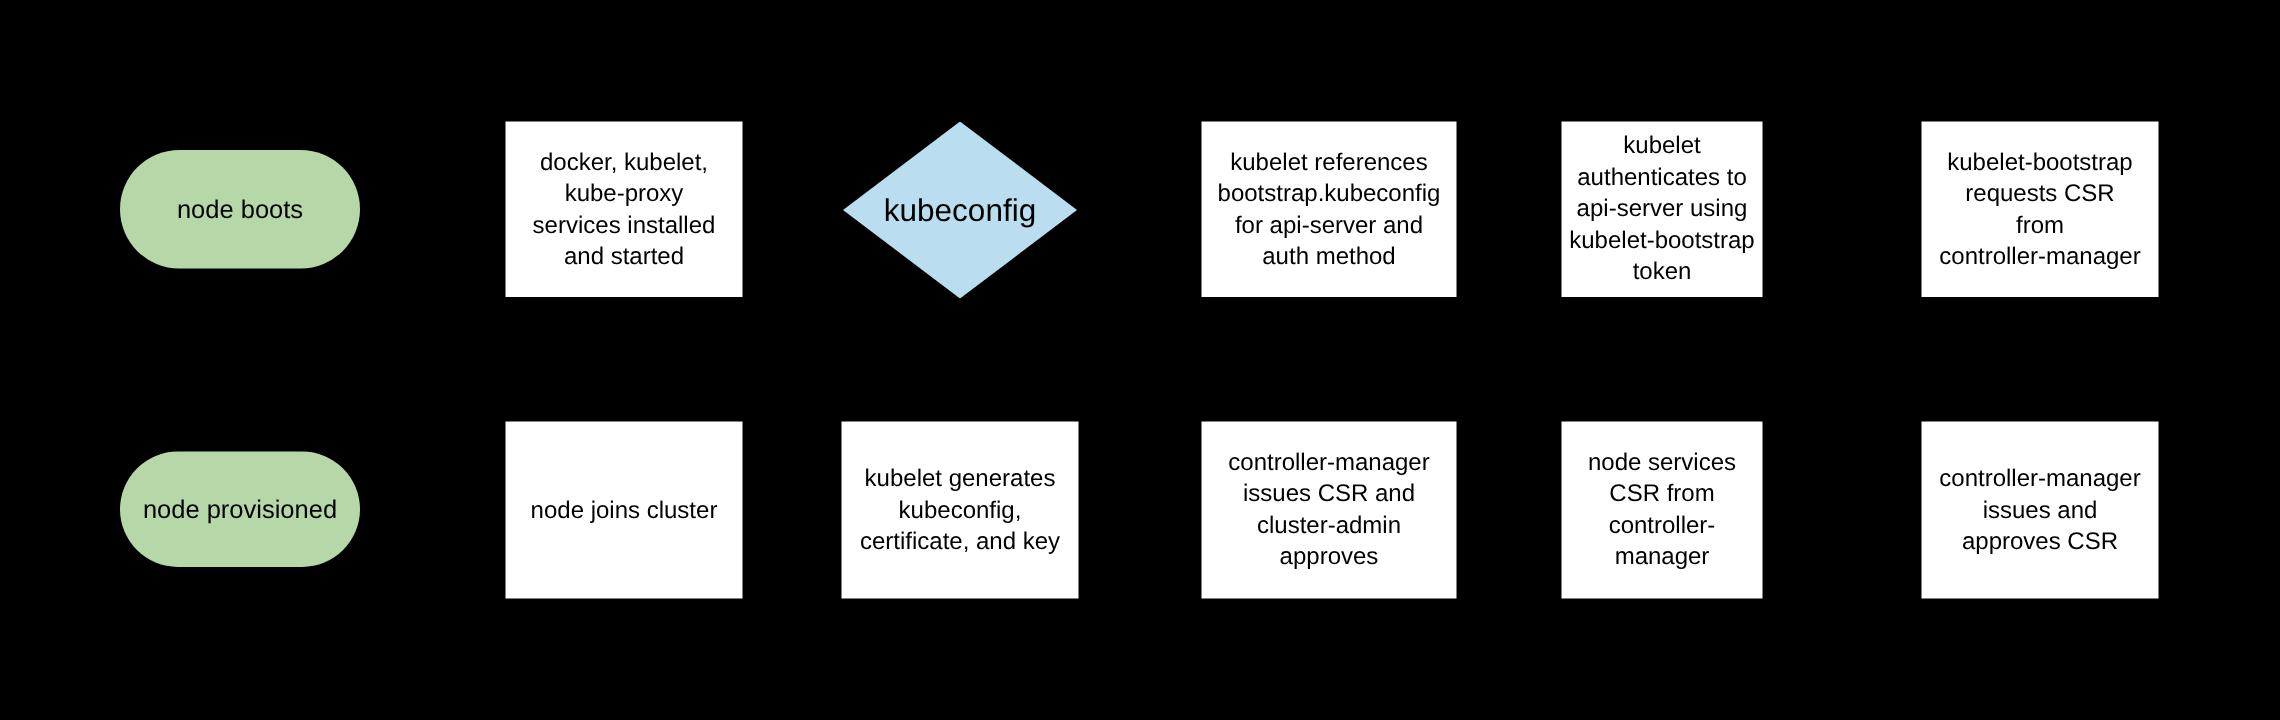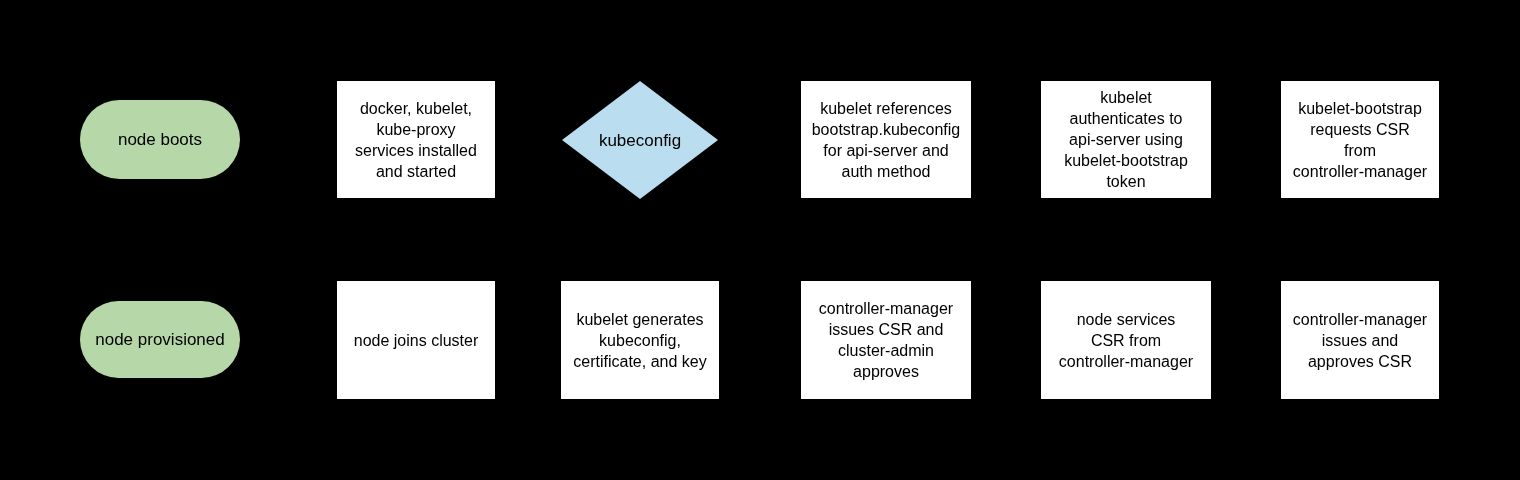--- a/index.html
+++ b/index.html
@@ -30,35 +30,35 @@
   .process {
     background: var(--process_fill, #ffffff);
   }
   .terminal {
     background: var(--terminal_fill, #b6d7a8);
     border-radius: 40px;
     font-size: 17px;
   }
   .decision {
     background: transparent;
-    font-size: 17px;
+    font-size: 21px;
   }
   .decision .shape {
     position: absolute;
     inset: 0;
     background: var(--decision_fill, #bbddf0);
     clip-path: polygon(50% 0%, 100% 50%, 50% 100%, 0% 50%);
   }
   
   .r1 { top: 81px; height: 117px; }
   .r2 { top: 281px; height: 118px; }
   .c2 { left: 337px; width: 158px; }
   .c3 { left: 561px; width: 158px; }
   .c4 { left: 801px; width: 170px; }
-  .c5 { left: 1041px; width: 170px; }
+  .c5 { left: 1041px; width: 134px; }
   .c6 { left: 1281px; width: 158px; }
   .pill-1 { left: 80px; top: 100px; width: 160px; height: 79px; }
   .pill-2 { left: 80px; top: 301px; width: 160px; height: 77px; }
   .diamond-1 { left: 562px; top: 81px; width: 156px; height: 118px; }
 </style>
 </head>
 <body>
 
 <div class="canvas">
 

